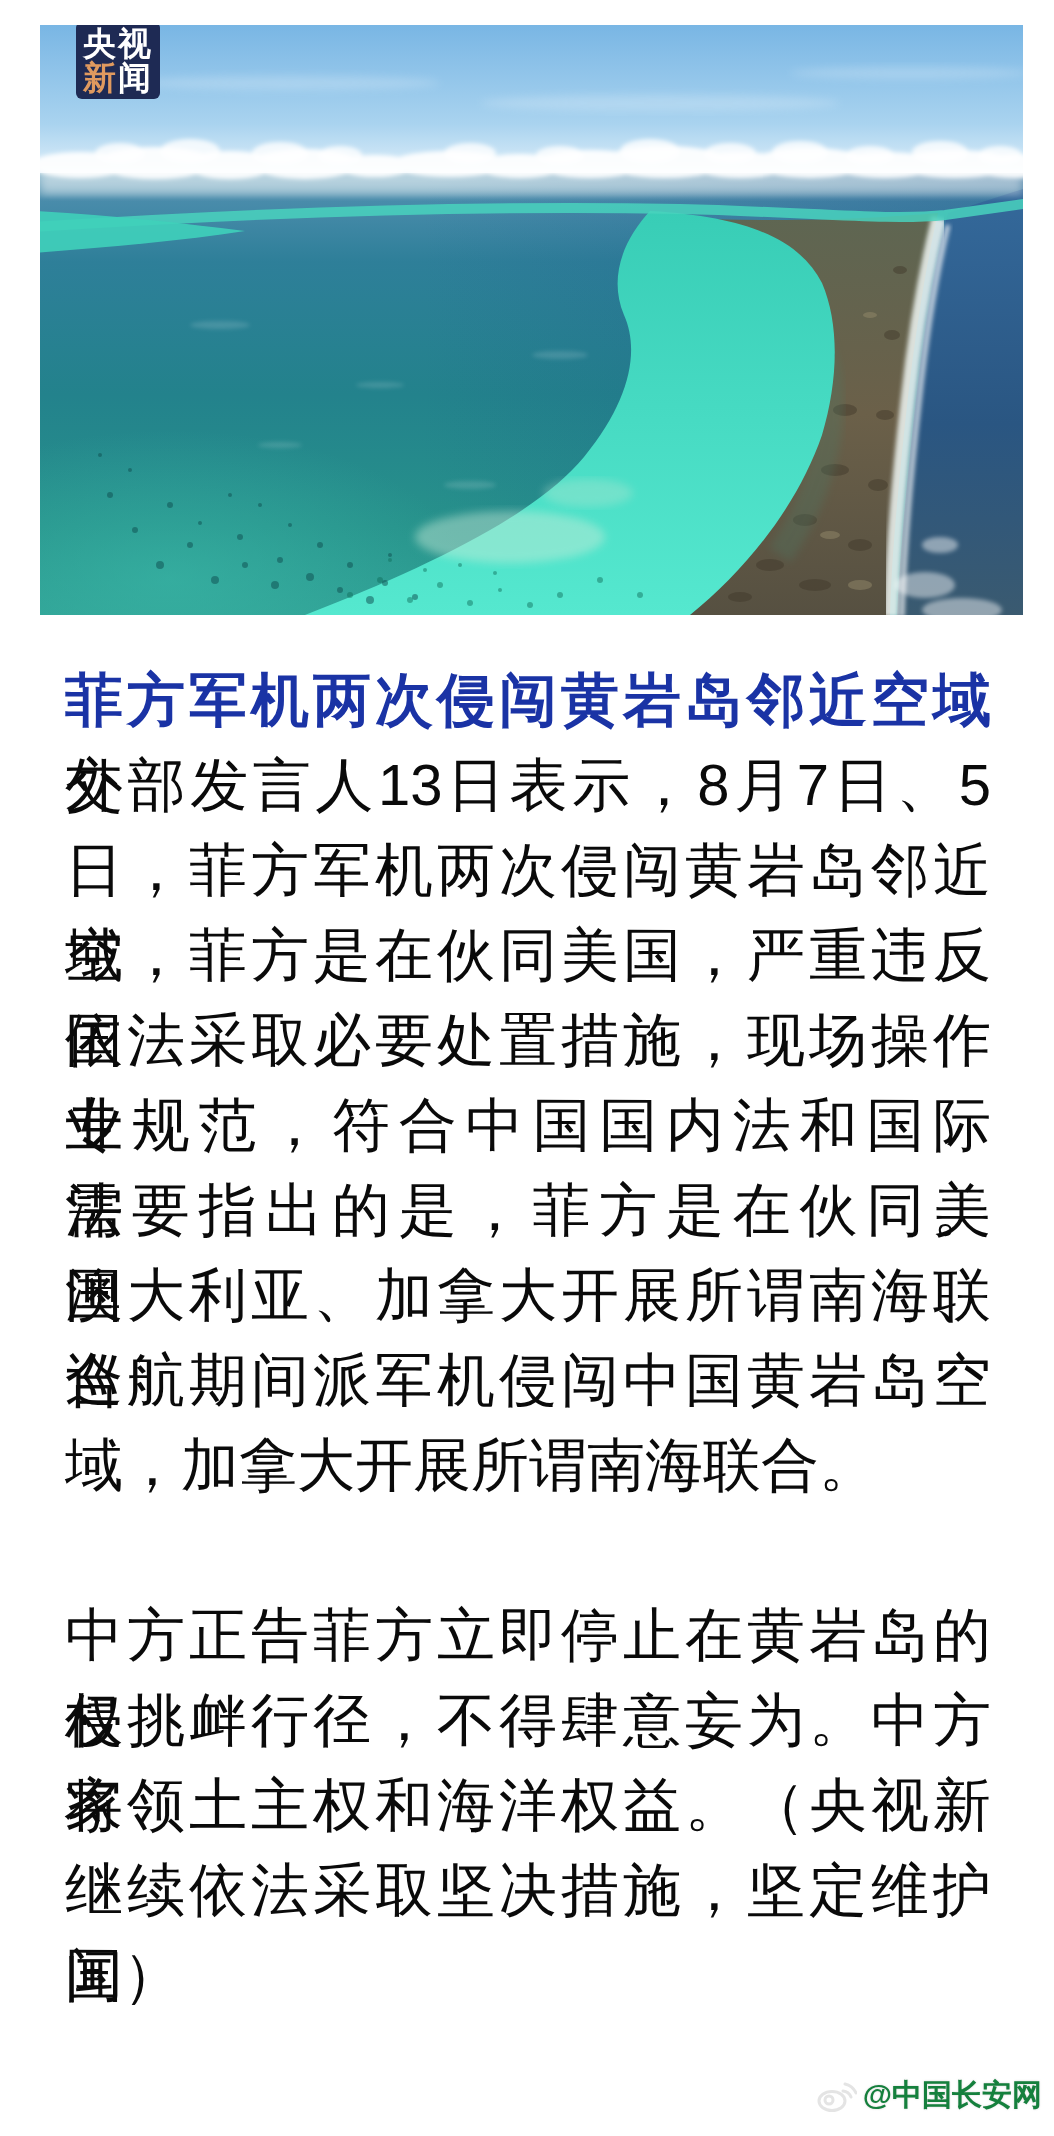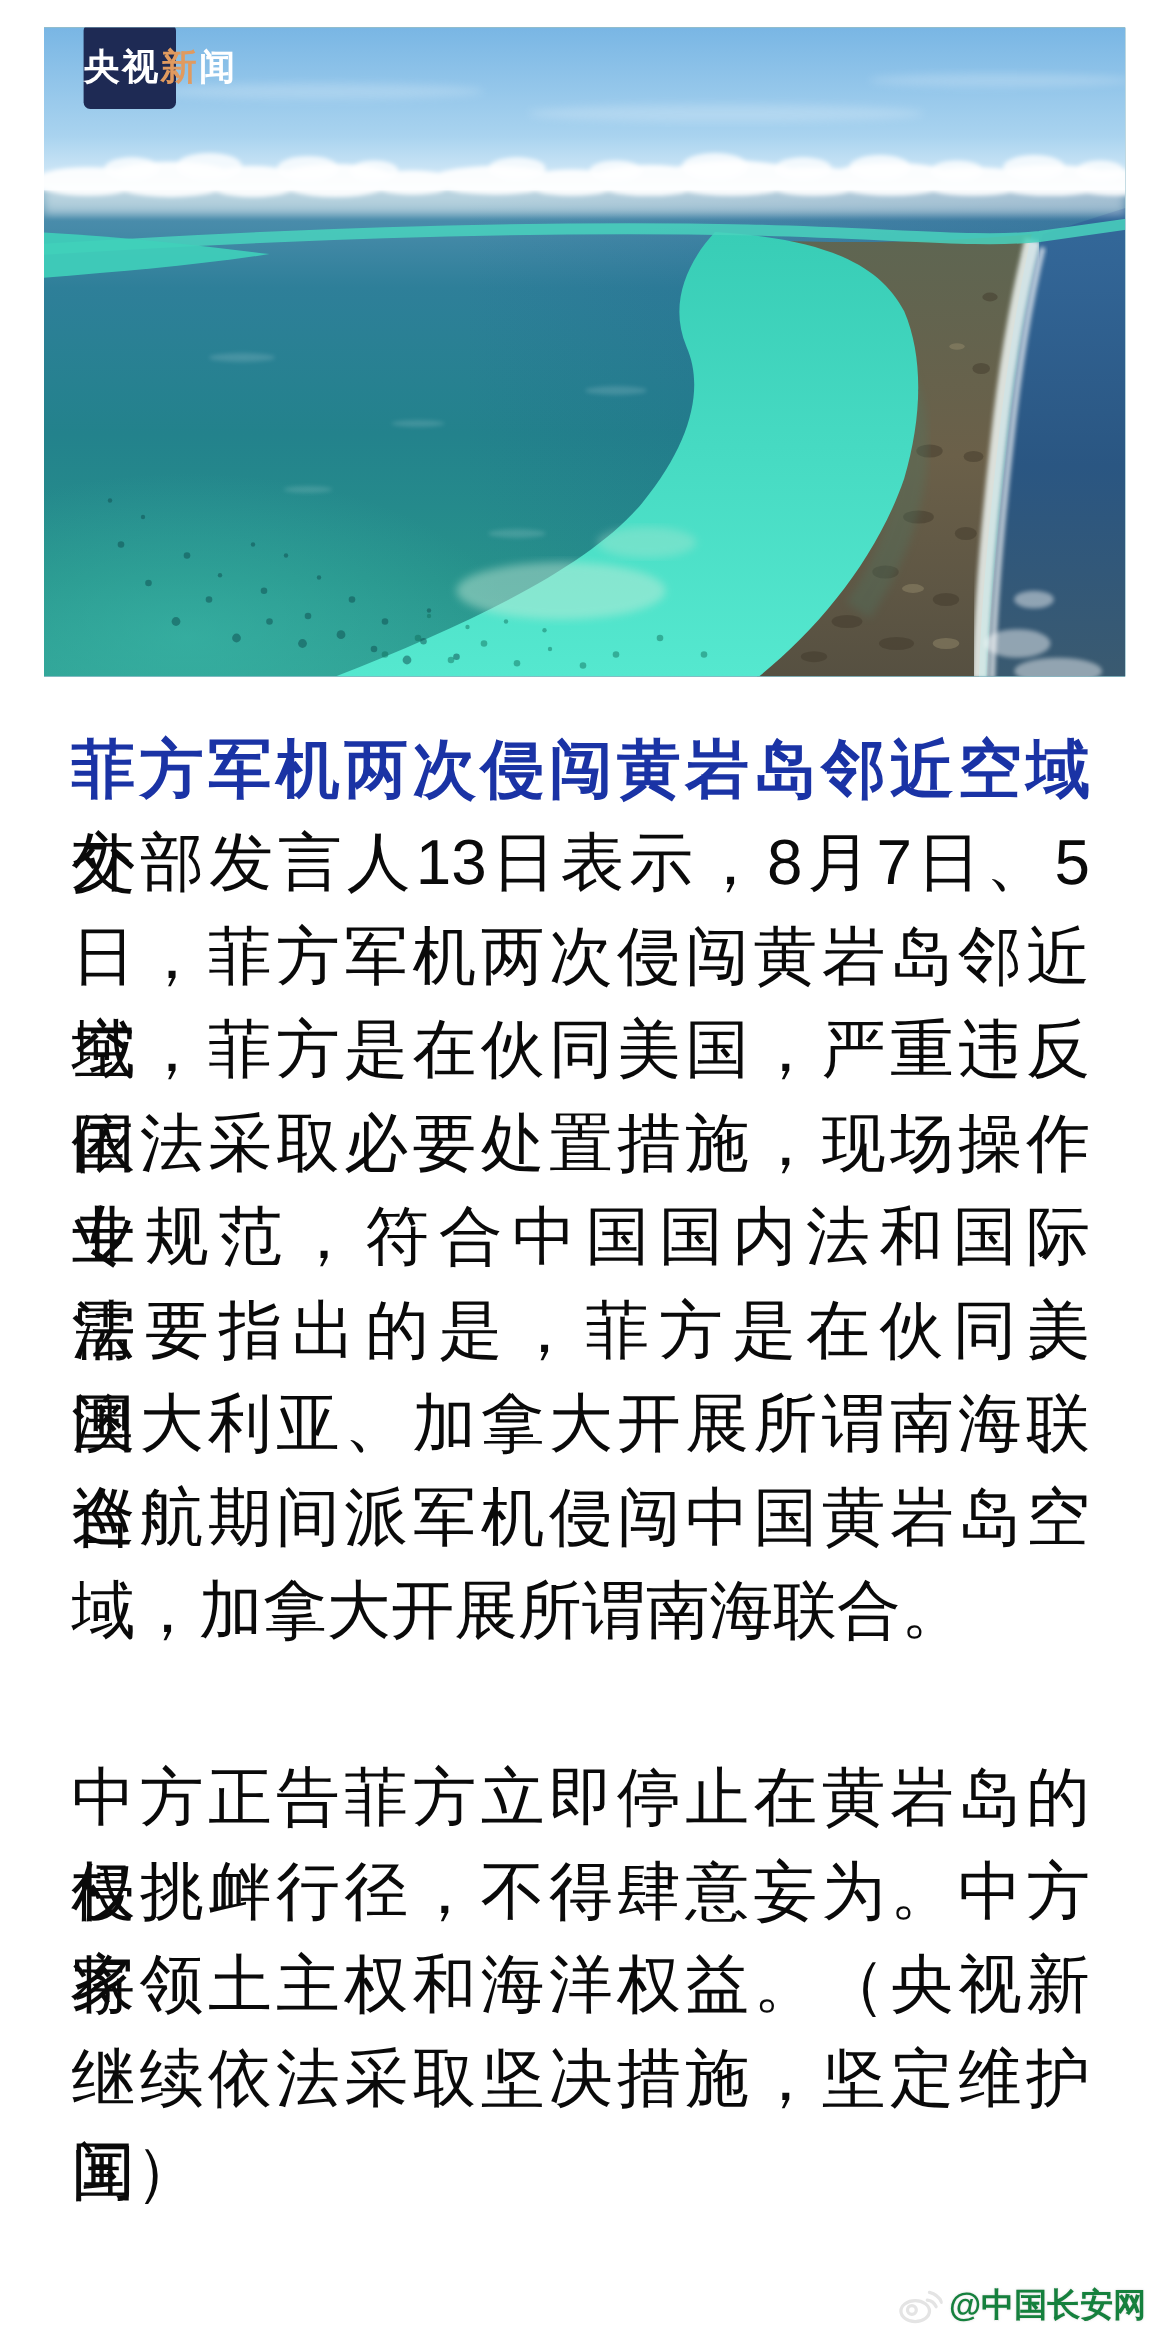--- a/index.html
+++ b/index.html
@@ -5,21 +5,21 @@
   html,body{margin:0;padding:0;background:#ffffff;}
   #page{position:relative;width:1054px;height:2136px;background:#ffffff;overflow:hidden;
         font-family:"Liberation Sans",sans-serif;}
 
   
   #photo{position:absolute;left:40px;top:25px;width:983px;height:590px;overflow:hidden;background:#2b7f96;}
   #photo svg{display:block;}
 
   
   #badge{position:absolute;left:36px;top:-3px;width:84px;height:77px;background:#1e2a54;
-         border-radius:6px;display:flex;flex-direction:row;align-items:center;
+         border-radius:6px;display:flex;flex-direction:column;justify-content:center;align-items:center;
          line-height:1.02;}
   #badge .brow{font-size:33px;font-weight:700;color:#ffffff;letter-spacing:2px;white-space:nowrap;}
   #badge .accent{color:#e09a5f;}
 
   
   #article{position:absolute;left:65px;top:657px;width:926px;color:#0a0a0a;
            font-size:58px;font-weight:400;}
   .line{height:85px;line-height:85px;white-space:nowrap;text-align:left;}
   .line.j{white-space:normal;text-align:justify;text-align-last:justify;text-justify:inter-character;}
   .hl{color:#1a33a5;font-weight:700;}

